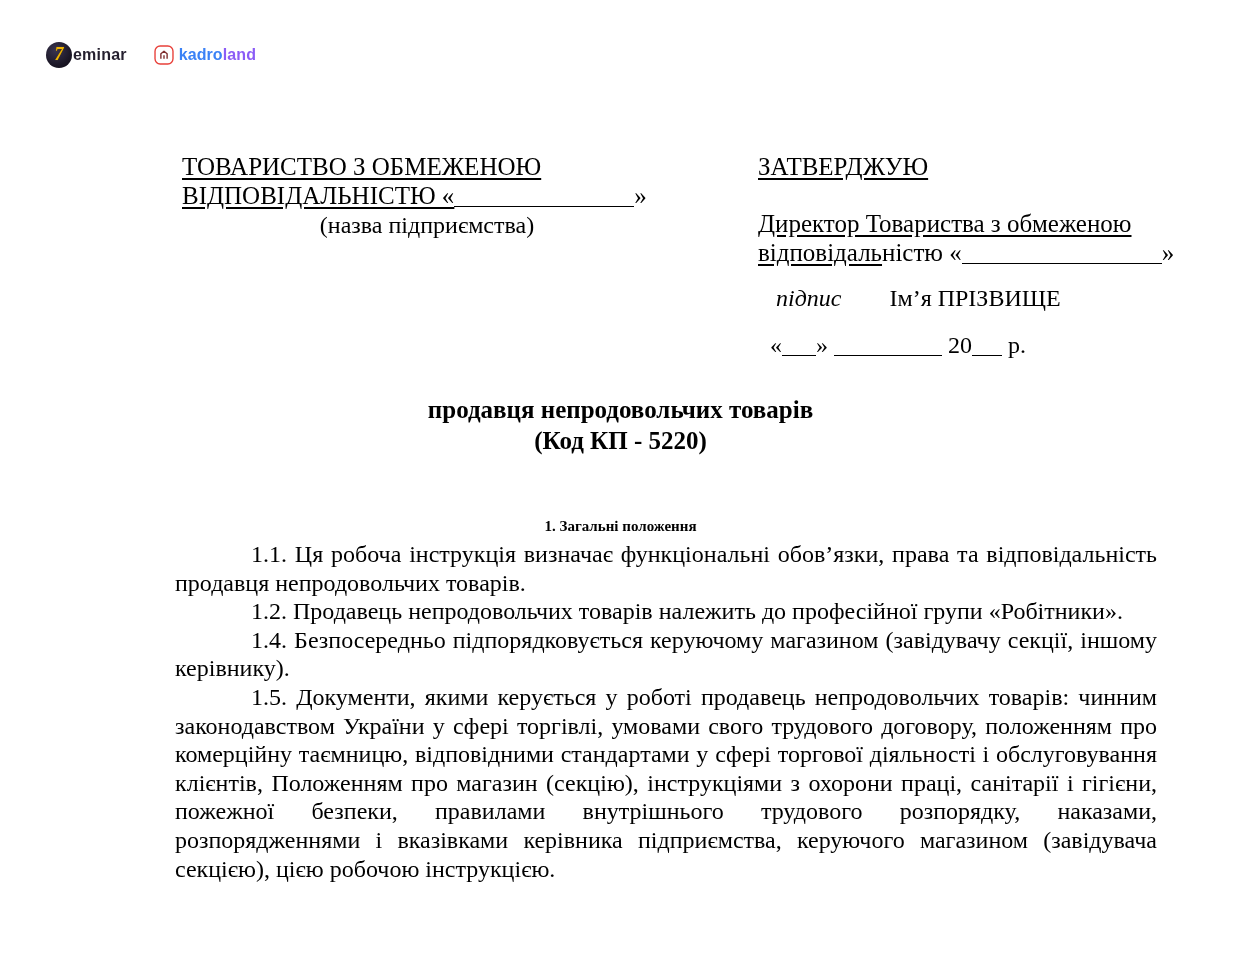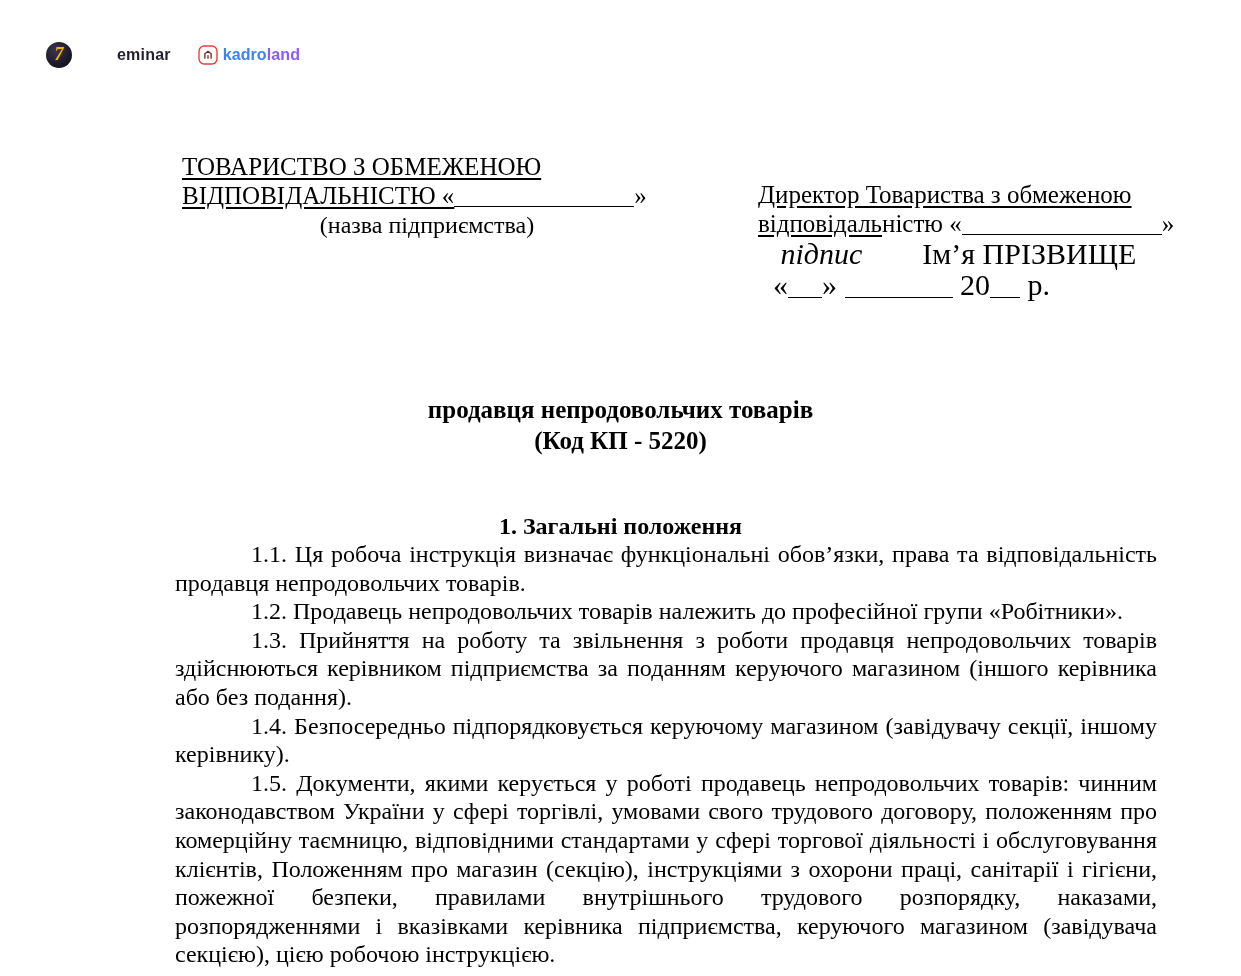--- a/index.html
+++ b/index.html
@@ -54,21 +54,20 @@
     text-shadow: 0 0 1px #7a5a00;
     transform: translateY(-1px);
   }
   .zeminar-word {
     font-family: "Liberation Sans", sans-serif;
     font-size: 16px;
     font-weight: 600;
     letter-spacing: 0.2px;
     color: #241f2e;
     margin-left: -3px;
-    padding-left: 44px;
   }
   .kadro-mark {
     width: 22px;
     height: 22px;
     flex: none;
     display: block;
   }
   .kadro-word {
     font-family: "Liberation Sans", sans-serif;
     font-size: 16px;
@@ -124,23 +123,24 @@
   .blank-mid     { width: 108px; }
   .blank-tiny    { width: 30px; }
 
   .caption {
     font-size: 24px;
     line-height: 30px;
     text-align: center;
   }
 
   .sig-line {
-    font-size: 30px;
+    font-size: 24px;
     line-height: 31px;
     white-space: pre;
+    margin-top: 16px;
   }
   .sig-line .ital { font-style: italic; }
 
   .title-block {
     position: absolute;
     left: 0;
     top: 394px;
     width: 1241px;
     text-align: center;
     font-weight: bold;
@@ -149,21 +149,21 @@
   .title-2 { font-size: 25px; line-height: 31px; }
   .title-3 { font-size: 25px; line-height: 31px; }
 
   .section-head {
     position: absolute;
     left: 0;
     top: 512px;
     width: 1241px;
     text-align: center;
     font-weight: bold;
-    font-size: 24px;
+    font-size: 15px;
     line-height: 28px;
   }
 
   .body-text {
     position: absolute;
     left: 175px;
     top: 540px;
     width: 982px;
     font-size: 24px;
     line-height: 28.6px;
@@ -205,37 +205,37 @@
 
   <div class="head-row">
 
     <div class="head-left">
       <div class="u">ТОВАРИСТВО З ОБМЕЖЕНОЮ</div>
       <div><span class="u">ВІДПОВІДАЛЬНІСТЮ «</span><span class="blank-ul blank-w-left"></span><span>»</span></div>
       <div class="caption">(назва підприємства)</div>
     </div>
 
     <div class="head-right">
+      <div class="u">ЗАТВЕРДЖУЮ</div>
       <div style="height:28px"></div>
       <div class="u">Директор Товариства з обмеженою</div>
       <div><span class="u">відповідаль</span><span>ністю «</span><span class="blank-ul blank-w-right"></span><span>»</span></div>
       <div class="sig-line">   <span class="ital">підпис</span>        <span>Ім’я ПРІЗВИЩЕ</span></div>
       <div class="sig-line">  <span>«</span><span class="blank-ul blank-small"></span><span>»</span> <span class="blank-ul blank-mid"></span> <span>20</span><span class="blank-ul blank-tiny"></span><span> р.</span></div>
     </div>
 
   </div>
 
   <div class="title-block">
     <div class="title-2">продавця непродовольчих товарів</div>
     <div class="title-3">(Код КП - 5220)</div>
   </div>
 
   <div class="section-head">1. Загальні положення</div>
 
   <div class="body-text">
     <p>1.1. Ця робоча інструкція визначає функціональні обов’язки, права та відповідальність продавця непродовольчих товарів.</p>
     <p>1.2. Продавець непродовольчих товарів належить до професійної групи «Робітники».</p>
-    <p>1.3. Прийняття на роботу та звільнення з роботи продавця непродовольчих товарів здійснюються керівником підприємства за поданням керуючого магазином (іншого керівника або без подання).</p>
     <p>1.4. Безпосередньо підпорядковується керуючому магазином (завідувачу секції, іншому керівнику).</p>
     <p>1.5. Документи, якими керується у роботі продавець непродовольчих товарів: чинним законодавством України у сфері торгівлі, умовами свого трудового договору, положенням про комерційну таємницю, відповідними стандартами у сфері торгової діяльності і обслуговування клієнтів, Положенням про магазин (секцію), інструкціями з охорони праці, санітарії і гігієни, пожежної безпеки, правилами внутрішнього трудового розпорядку, наказами, розпорядженнями і вказівками керівника підприємства, керуючого магазином (завідувача секцією), цією робочою інструкцією.</p>
   </div>
 
 </div>
 
 </body></html>

